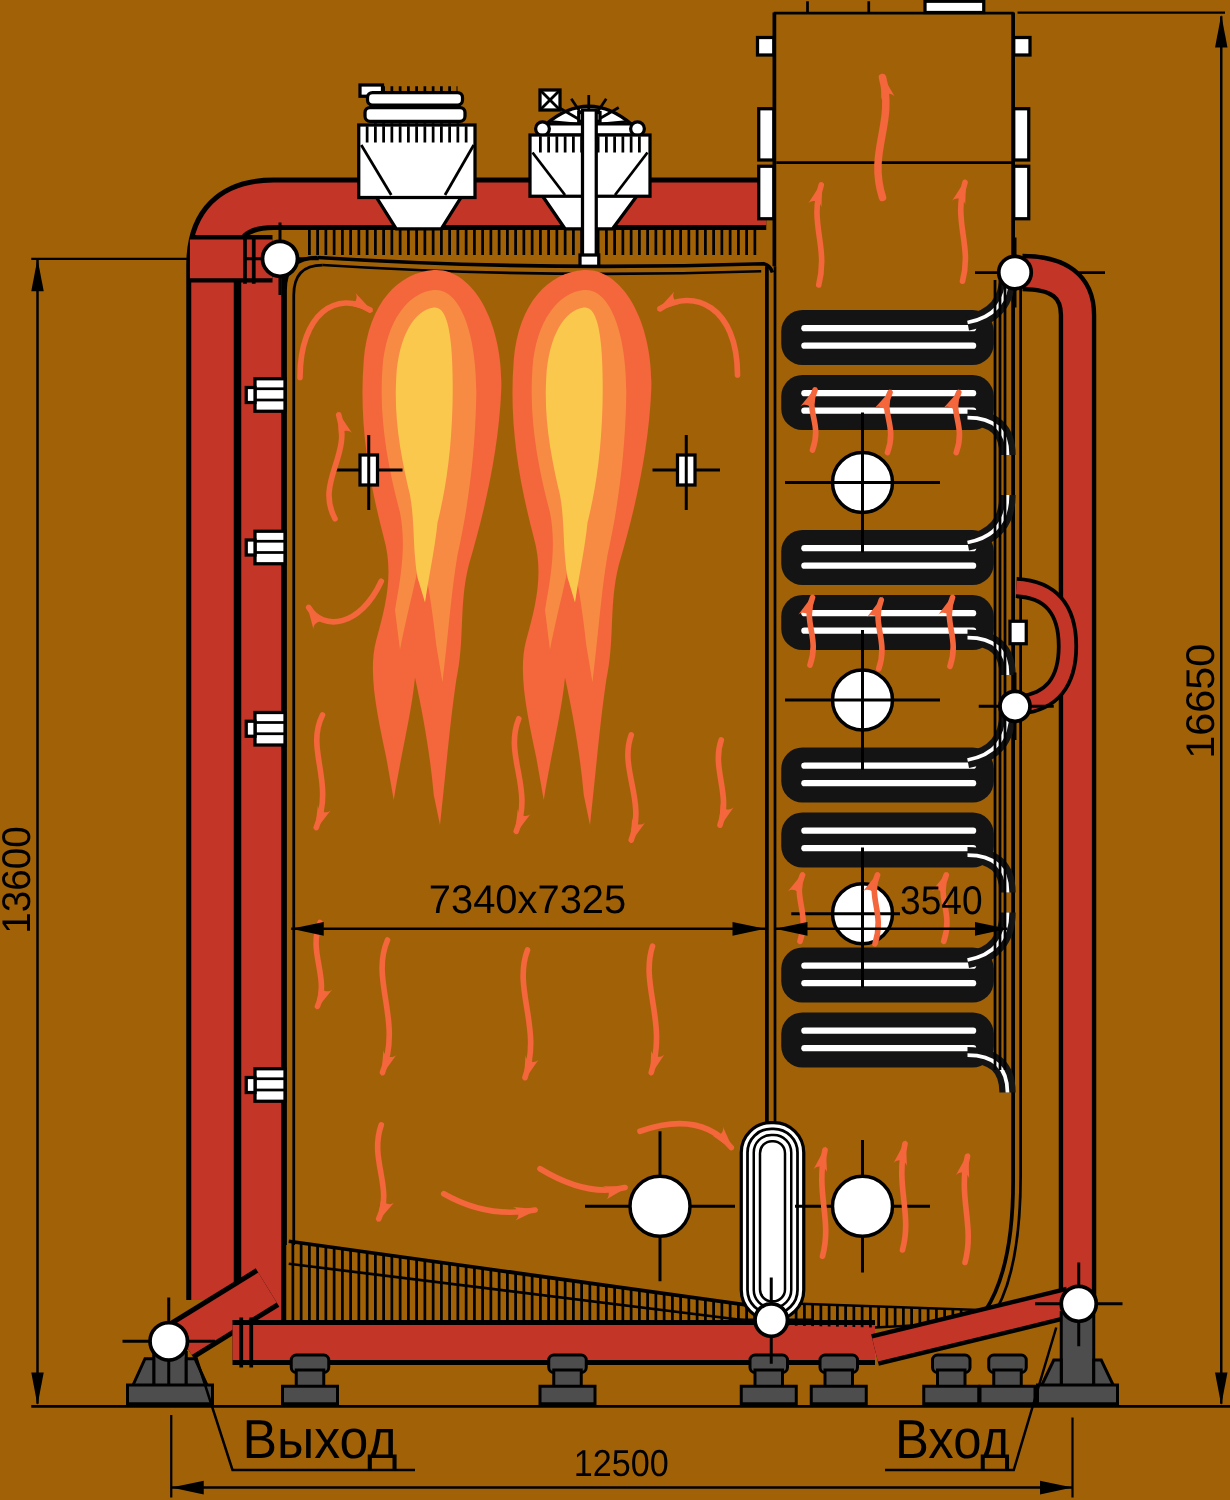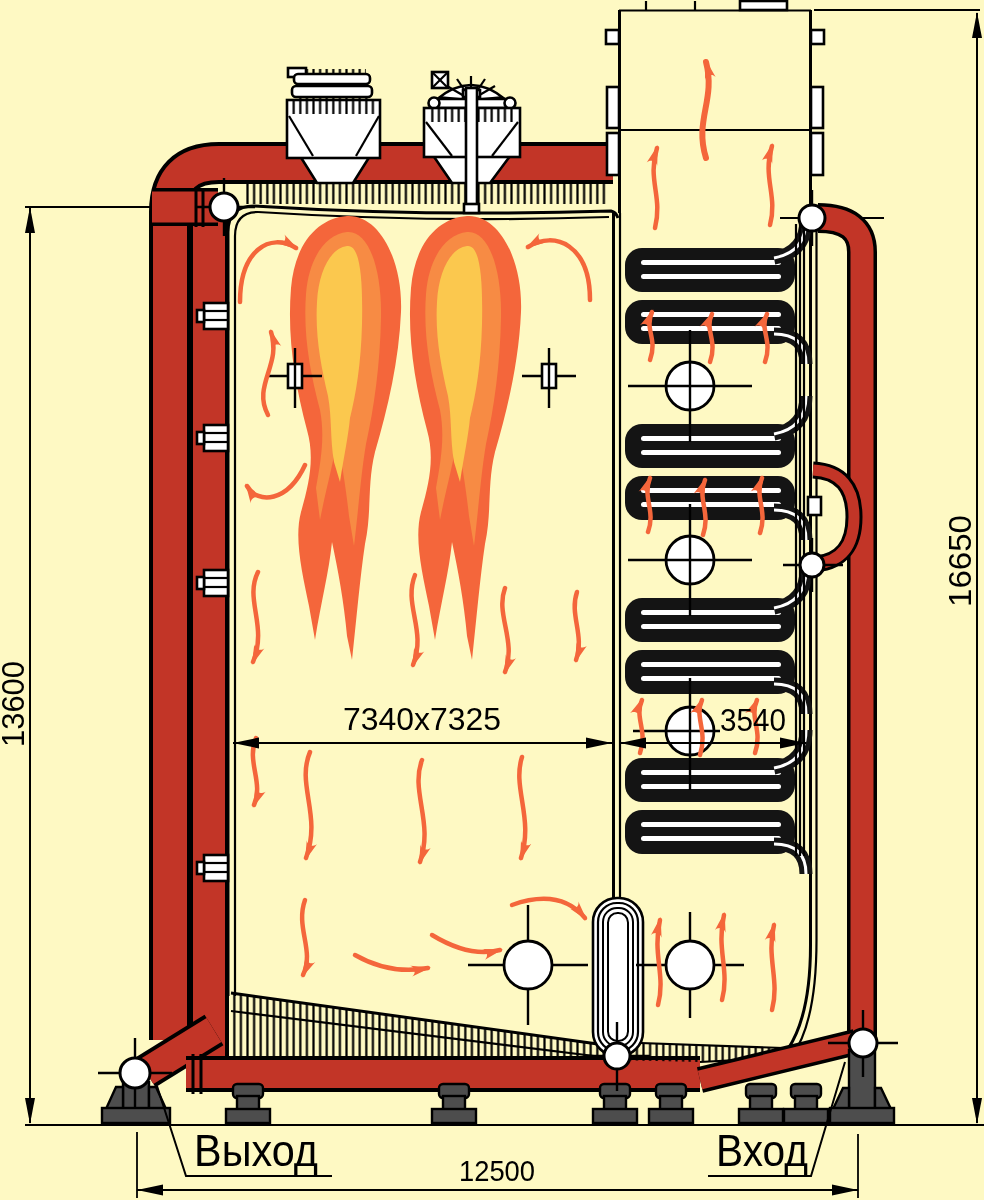--- a/index.html
+++ b/index.html
@@ -6,21 +6,21 @@
     --pipe-red:#c23527;
     --flame-outer:#f4663b;
     --flame-mid:#f78b44;
     --flame-core:#fbc84e;
     --arrow-orange:#f4663b;
     --steel-dark:#4d4d4d;
     --coil-dark:#141414;
     --line-black:#000000;
   }
   html,body{margin:0;padding:0;background:#ffffff;}
-  .stage{width:984px;height:1200px;position:relative;background:#fef9c3;overflow:hidden;}
+  .stage{width:984px;height:1200px;position:relative;background:#a16207;overflow:hidden;}
   svg{display:block;}
   .thin{stroke:var(--line-black);stroke-width:1.8;fill:none;}
   .w2{stroke:var(--line-black);stroke-width:2.2;fill:none;}
   .w3{stroke:var(--line-black);stroke-width:3;fill:none;}
   .whiteblk{fill:#fff;stroke:var(--line-black);stroke-width:2.6;}
   .pipeOutline{stroke:var(--line-black);fill:none;stroke-linecap:butt;}
   .pipeRed{stroke:var(--pipe-red);fill:none;stroke-linecap:butt;}
   .coil{fill:var(--coil-dark);}
   .coilSweep{stroke:var(--coil-dark);stroke-width:13;fill:none;}
   .coilSweepIn{stroke:#fff;stroke-width:3;fill:none;}

